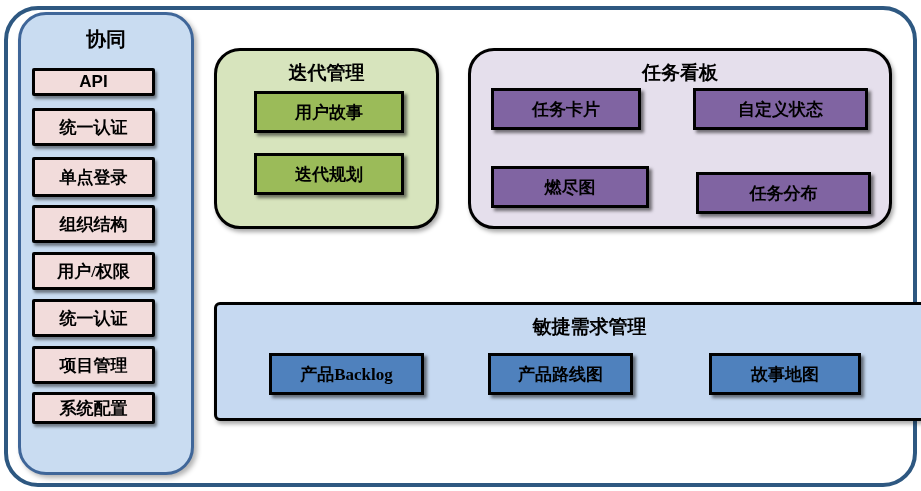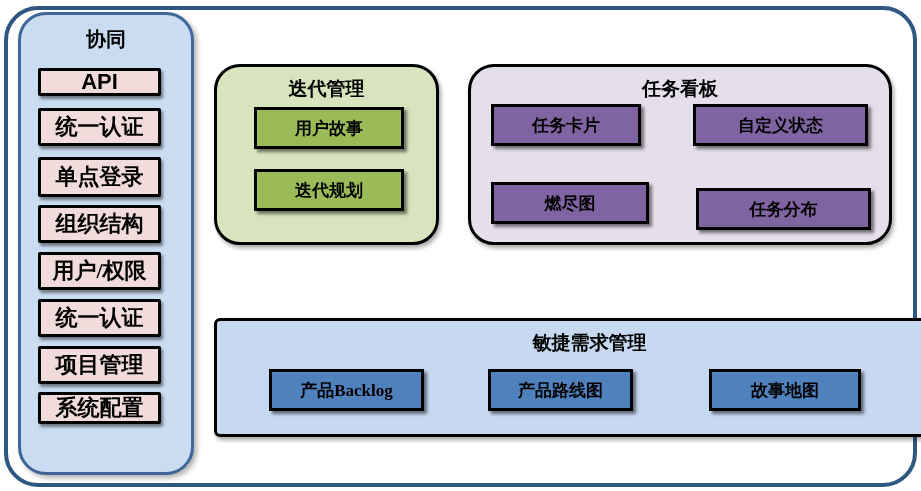--- a/index.html
+++ b/index.html
@@ -17,37 +17,36 @@
     background:var(--sidebar-fill,#C9DCF1);
     border:3px solid var(--sidebar-border,#3F6699);
     border-radius:28px;
     box-shadow:3px 3px 5px rgba(0,0,0,0.30);
   }
   .sidebar-title{
     position:absolute;left:0;top:11px;width:100%;text-align:center;
     font-size:20px;font-weight:bold;
   }
   .pink-box{
-    position:absolute;left:17px;width:123px;
+    position:absolute;left:11px;width:123px;
     background:var(--pink-fill,#F2DCDB);
     border:3px solid var(--box-border,#000);
     border-radius:2px;
     box-shadow:2px 3px 3px rgba(0,0,0,0.45);
     display:flex;align-items:center;justify-content:center;
-    font-size:22px;font-weight:bold;
+    font-size:17px;font-weight:bold;
     font-family:"Liberation Serif","DejaVu Serif",serif;
     box-sizing:border-box;
   }
   .latin-sans{font-family:"Liberation Sans","DejaVu Sans",sans-serif;}
   
   .group{
     position:absolute;border:3px solid var(--box-border,#000);
     box-sizing:border-box;
     box-shadow:2px 3px 4px rgba(0,0,0,0.35);
-    margin-top:16px;
   }
   .group-title{
     position:absolute;left:0;top:9px;width:100%;text-align:center;
     font-size:19px;font-weight:bold;
   }
   .group-iteration{left:214px;top:48px;width:225px;height:181px;border-radius:26px;
     background:var(--green-container-fill,#D7E4BD);}
   .group-kanban{left:468px;top:48px;width:424px;height:181px;border-radius:26px;
     background:var(--purple-container-fill,#E5DFEC);}
   .group-agile{left:214px;top:302px;width:751px;height:119px;border-radius:6px;

